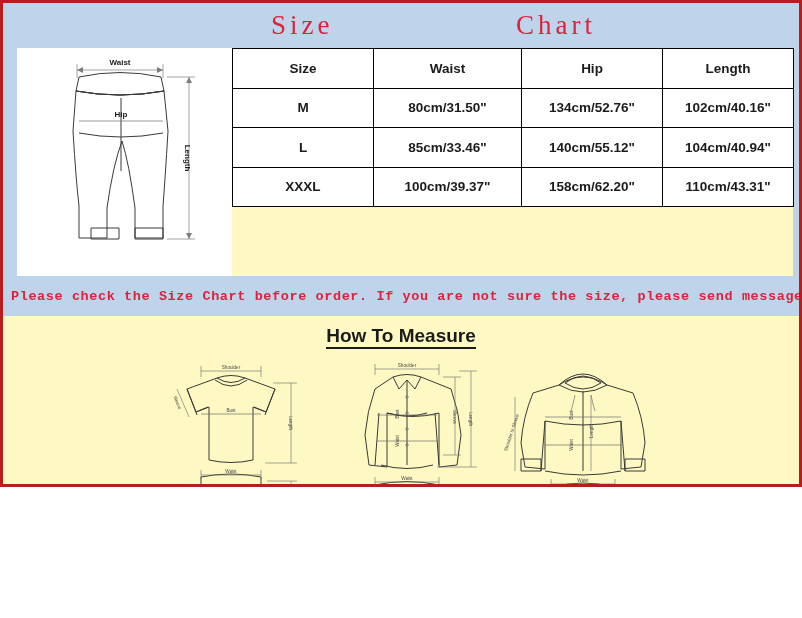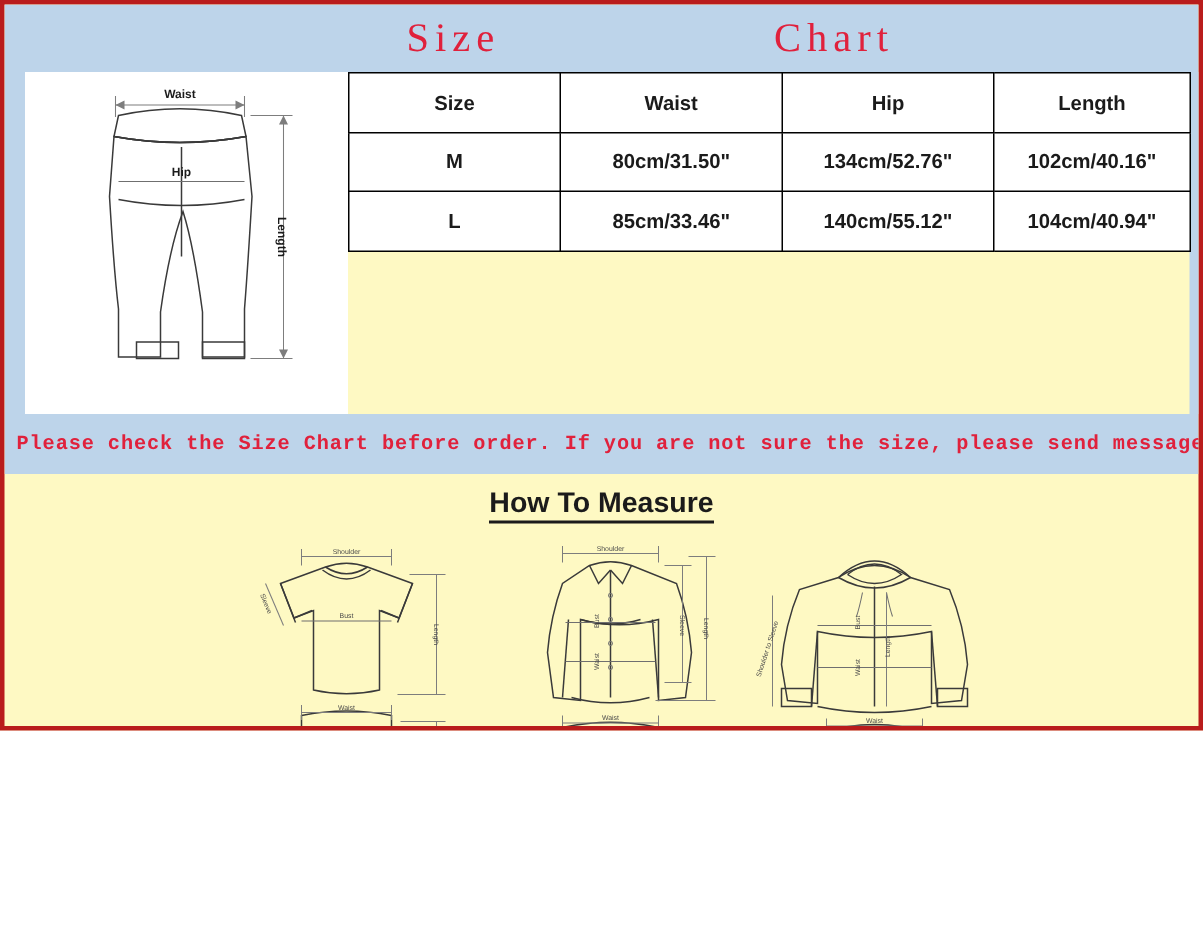--- a/index.html
+++ b/index.html
@@ -134,20 +134,26 @@
         <td>80cm/31.50"</td>
         <td>134cm/52.76"</td>
         <td>102cm/40.16"</td>
       </tr>
       <tr>
         <td>L</td>
         <td>85cm/33.46"</td>
         <td>140cm/55.12"</td>
         <td>104cm/40.94"</td>
       </tr>
+      <tr>
+        <td>XXXL</td>
+        <td>100cm/39.37"</td>
+        <td>158cm/62.20"</td>
+        <td>110cm/43.31"</td>
+      </tr>
     </tbody>
   </table>
 
   <div class="notice">
     <span>Please check the Size Chart before order. If you are not sure the size, please send message to us.</span>
   </div>
 
   <div class="htm">
     <span>How To Measure</span>
   </div>

